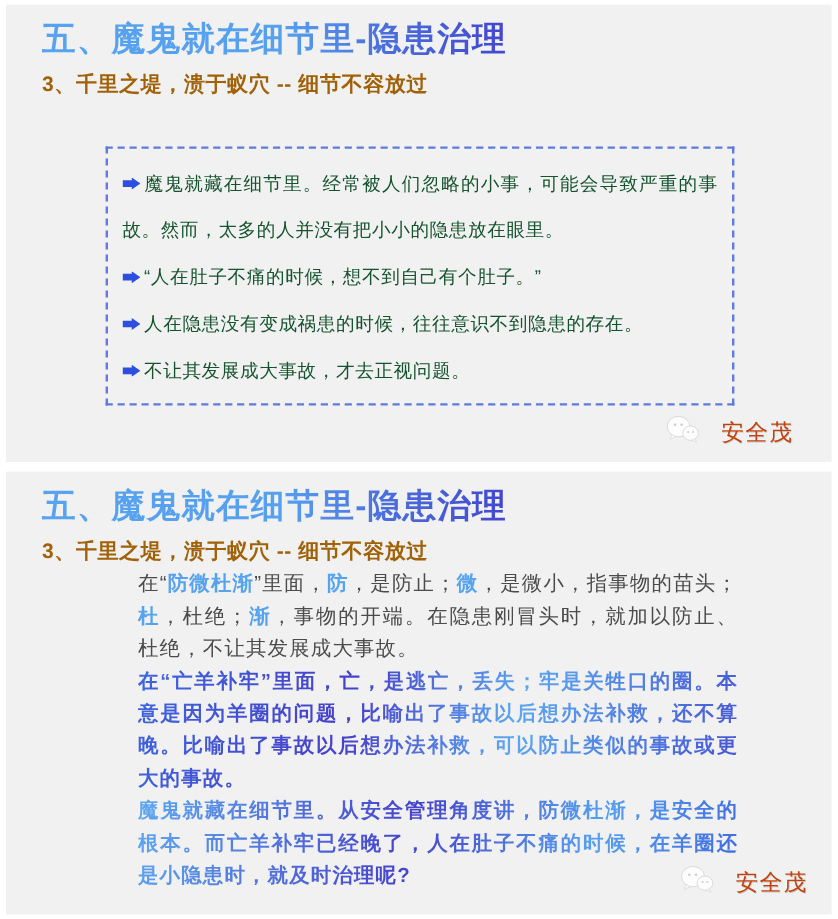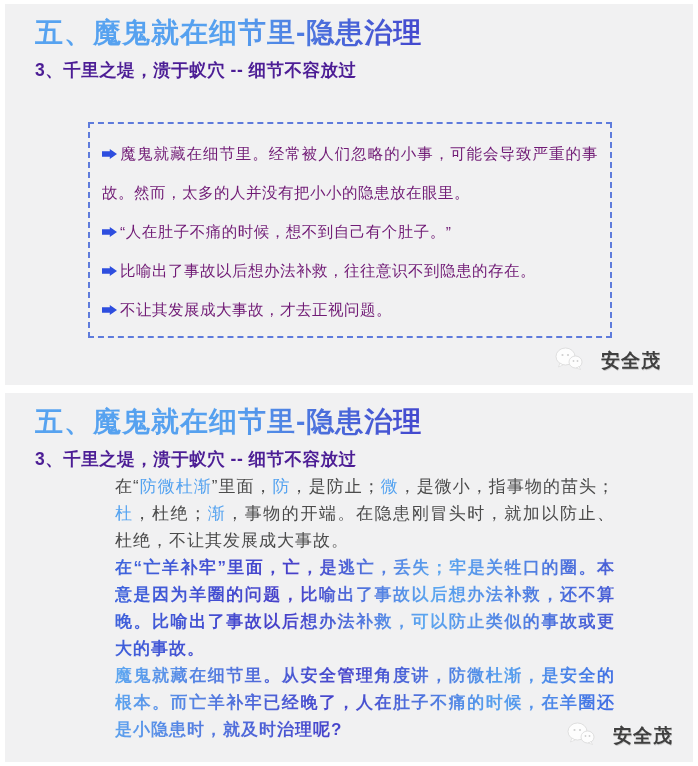--- a/index.html
+++ b/index.html
@@ -22,53 +22,53 @@
     position:absolute;left:30px;top:10px;
     font-size:28px;font-weight:bold;letter-spacing:1px;
     background:linear-gradient(90deg,#57a3f0 0%,#55a0ef 52%,#4b6fdc 74%,#4347ce 100%);
     -webkit-background-clip:text;background-clip:text;
     color:#4a6fe0;-webkit-text-fill-color:transparent;
     margin:0;white-space:nowrap;
   }
   .slide-subtitle{
     position:absolute;left:30px;top:54px;
     font-size:17.5px;font-weight:bold;letter-spacing:0.5px;
-    color:#4c1d95;margin:0;white-space:nowrap;
+    color:#a16207;margin:0;white-space:nowrap;
   }
 
   .quote-box{
     position:absolute;left:83px;top:118px;
     width:524px;height:216px;
     border:2px dashed #5e7bdc;
     box-sizing:border-box;
     padding:10px 12px 6px 12px;
   }
   .bullet-item{
     font-size:15.5px;line-height:39px;
-    color:#701a75;letter-spacing:0.5px;
+    color:#14532d;letter-spacing:0.5px;
     text-align:justify;
   }
   .arrow-icon{
     display:inline-block;
     width:15px;height:10px;
     margin-right:3px;
     background:#2e4edf;
     clip-path:polygon(0 22%,52% 22%,52% 0,100% 50%,52% 100%,52% 78%,0 78%);
     vertical-align:baseline;
   }
 
   .para-block{
     position:absolute;left:110px;top:80px;
     width:500px;
     font-size:17px;line-height:27px;letter-spacing:1px;
     text-align:justify;
   }
   .para{margin:0;}
   .para-gray{color:#4b4b4b;font-weight:500;}
-  .para-gray .hl{color:#55a3f0;font-weight:normal;}
+  .para-gray .hl{color:#55a3f0;font-weight:bold;}
   .para-grad{
     font-weight:bold;
     -webkit-background-clip:text;background-clip:text;
     color:#4a5fd8;-webkit-text-fill-color:transparent;
   }
   .para-grad-1{
     background-image:linear-gradient(105deg,#3e66de 0%,#473fc9 35%,#5ca7f0 62%,#4553d2 100%);
     -webkit-background-clip:text;background-clip:text;
   }
   .para-grad-2{
@@ -76,22 +76,22 @@
     -webkit-background-clip:text;background-clip:text;
   }
 
   .watermark{
     position:absolute;
     display:flex;align-items:center;gap:4px;
   }
   .watermark-s1{right:32px;bottom:10px;}
   .watermark-s2{right:20px;bottom:12px;}
   .watermark-text{
-    font-size:19px;font-weight:bold;letter-spacing:1px;
-    color:#404040;
+    font-size:19px;font-weight:normal;letter-spacing:1px;
+    color:#c2410c;
     text-shadow:0.5px 0.5px 0 #c9c9c9, -0.5px -0.5px 0 #ffffff;
     margin-left:14px;
   }
   .wechat-icon{display:inline-block;}
 </style>
 </head>
 <body>
 
 <div class="page">
 
@@ -100,21 +100,21 @@
     <h2 class="slide-subtitle">3、千里之堤，溃于蚁穴 -- 细节不容放过</h2>
 
     <div class="quote-box">
       <div class="bullet-item">
         <span class="arrow-icon"></span><span>魔鬼就藏在细节里。经常被人们忽略的小事，可能会导致严重的事故。然而，太多的人并没有把小小的隐患放在眼里。</span>
       </div>
       <div class="bullet-item">
         <span class="arrow-icon"></span><span>“人在肚子不痛的时候，想不到自己有个肚子。”</span>
       </div>
       <div class="bullet-item">
-        <span class="arrow-icon"></span><span>比喻出了事故以后想办法补救，往往意识不到隐患的存在。</span>
+        <span class="arrow-icon"></span><span>人在隐患没有变成祸患的时候，往往意识不到隐患的存在。</span>
       </div>
       <div class="bullet-item">
         <span class="arrow-icon"></span><span>不让其发展成大事故，才去正视问题。</span>
       </div>
     </div>
 
     <div class="watermark watermark-s1">
       <span class="wechat-icon">
         <svg width="28" height="24" viewBox="0 0 28 24">
           <ellipse cx="10.5" cy="9.5" rx="9.5" ry="8.5" fill="#fdfdfd" stroke="#d8d8d8" stroke-width="0.8"></ellipse>

